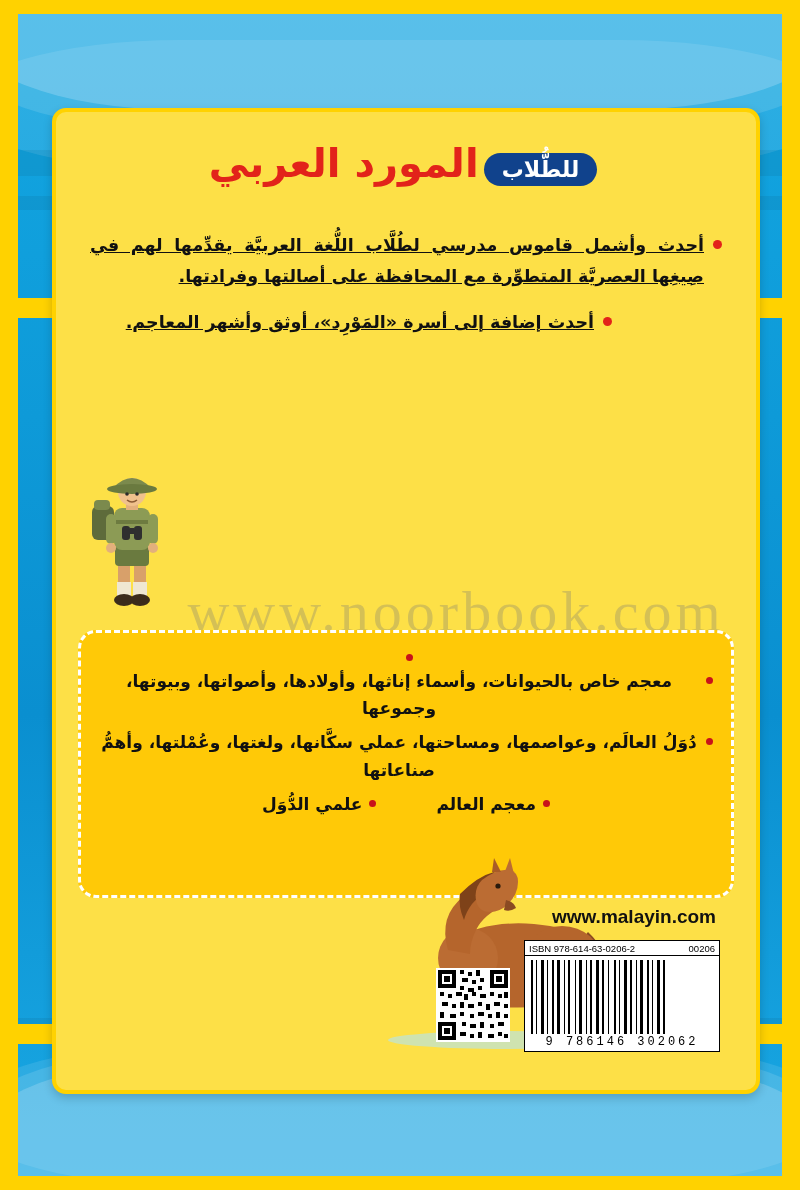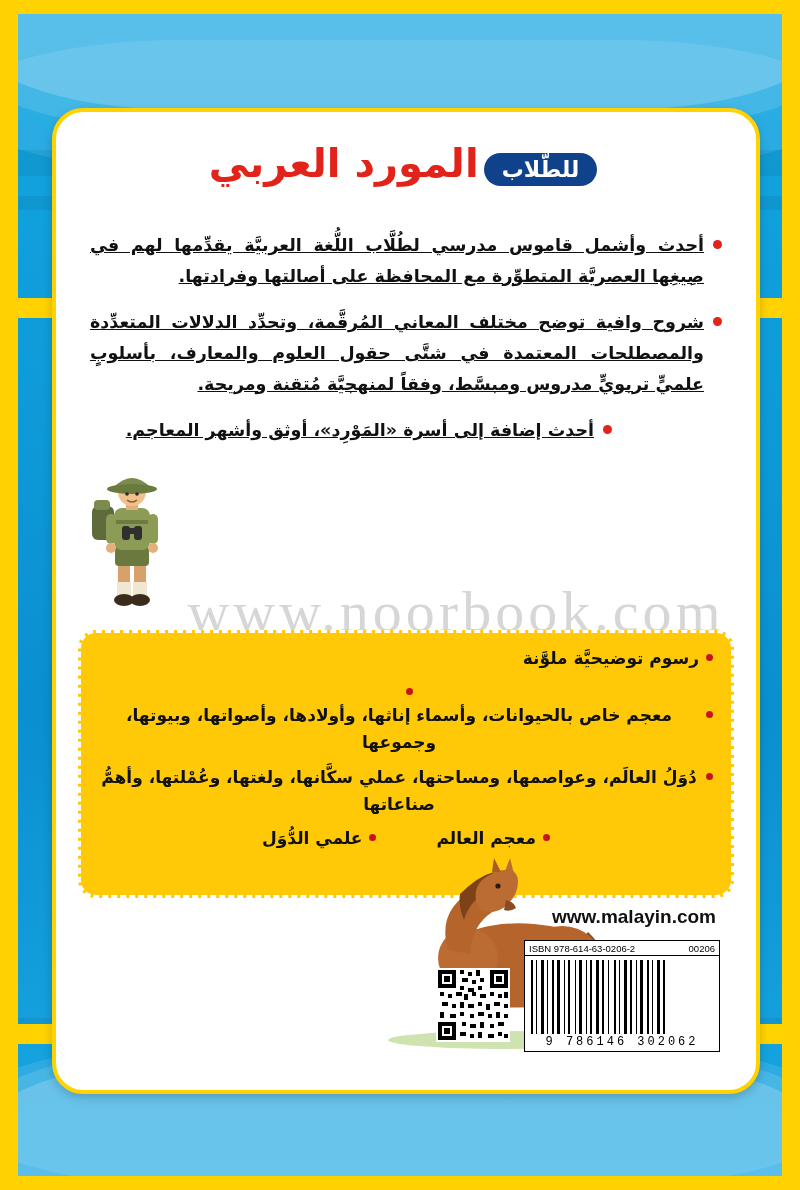--- a/index.html
+++ b/index.html
@@ -73,23 +73,23 @@
   .yellow-band.top { top: 298px; }
   .yellow-band.bottom { bottom: 146px; }
 
   
   .card {
     position: absolute;
     left: 52px;
     top: 108px;
     width: 700px;
     height: 978px;
-    background: #ffffff;
+    background: #fde047;
     border: 4px solid #ffd200;
-    border-radius: 31px;
+    border-radius: 14px;
     box-shadow: 0 4px 10px rgba(0,0,0,0.18);
     overflow: hidden;
   }
 
   
   .logo-wrap {
     position: absolute;
     top: 28px;
     left: 0;
     width: 100%;
@@ -320,24 +320,20 @@
     <div class="logo-wrap">
       <span class="logo-badge">للطُّلاب</span>
       <span class="logo-main">المورد العربي</span>
     </div>
 
     <div class="bullets">
       <div class="bullet-item">
         <span class="bullet-dot"></span>
         <span class="bullet-text">أحدث وأشمل قاموس مدرسي لطُلَّاب اللُّغة العربيَّة يقدِّمها لهم في صِيغِها العصريَّة المتطوِّرة مع المحافظة على أصالتها وفرادتها.</span>
       </div>
-      <div class="bullet-item">
-        <span class="bullet-dot"></span>
-        <span class="bullet-text">شروح وافية توضح مختلف المعاني المُرقَّمة، وتحدِّد الدلالات المتعدِّدة والمصطلحات المعتمدة في شتَّى حقول العلوم والمعارف، بأسلوبٍ علميٍّ تربويٍّ مدروس ومبسَّط، وفقاً لمنهجيَّة مُتقنة ومريحة.</span>
-      </div>
       <div class="bullet-item" style="margin-right:110px;">
         <span class="bullet-dot"></span>
         <span class="bullet-text">أحدث إضافة إلى أسرة «المَوْرِد»، أوثق وأشهر المعاجم.</span>
       </div>
     </div>
 
     <svg class="scout" viewBox="0 0 96 150">
 
       <rect x="10" y="42" width="22" height="34" rx="6" fill="#5e6b3b"></rect>
       <rect x="12" y="36" width="16" height="10" rx="4" fill="#7b8a4d"></rect>
@@ -374,24 +370,20 @@
       <circle cx="45" cy="30" r="1.8" fill="#2b2b2b"></circle>
       <circle cx="55" cy="30" r="1.8" fill="#2b2b2b"></circle>
       <path d="M45 36 q5 4 10 0" stroke="#8a5a33" stroke-width="1.6" fill="none"></path>
     </svg>
 
     <div class="watermark">www.noorbook.com</div>
 
     <div class="feature-box">
 
       <div class="feature-two-col">
-        <div class="feat-line">
-          <span class="feat-dot"></span>
-          <span class="feat-text">رسوم توضيحيَّة ملوَّنة</span>
-        </div>
       </div>
 
       <div class="feat-line feat-center" style="justify-content:center;">
         <span class="feat-dot"></span>
       </div>
 
       <div class="feat-line">
         <span class="feat-dot"></span>
         <span class="feat-text feat-center" style="width:100%;text-align:center;">معجم خاص بالحيوانات، وأسماء إناثها، وأولادها، وأصواتها، وبيوتها، وجموعها</span>
       </div>

